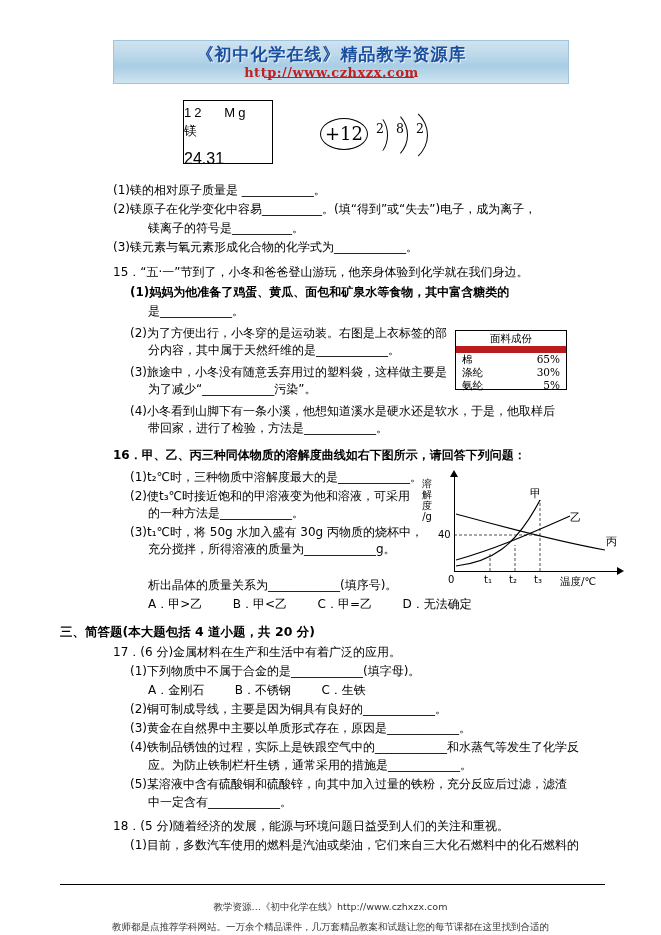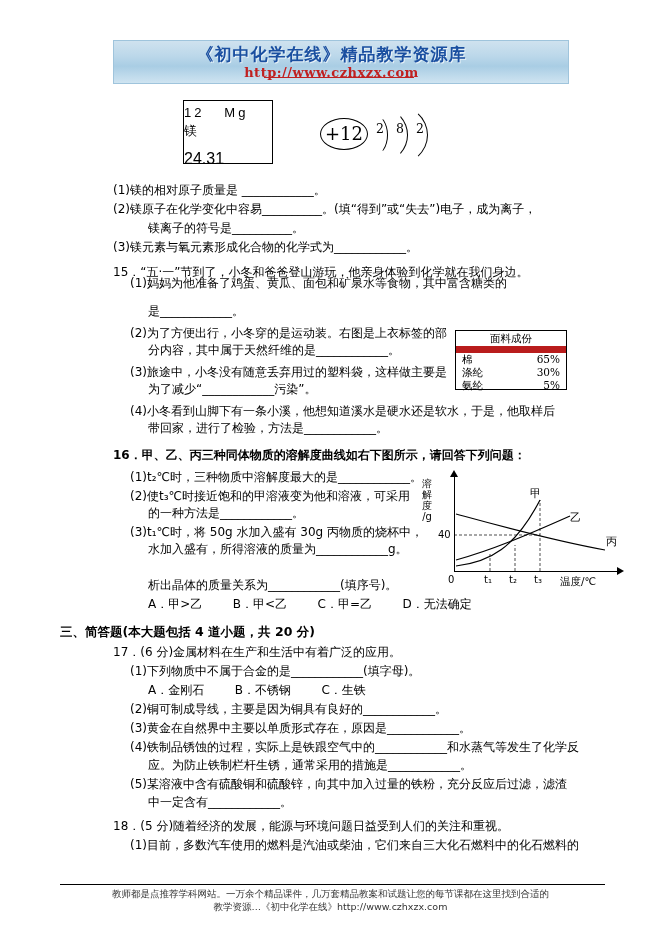--- a/index.html
+++ b/index.html
@@ -94,21 +94,21 @@
   .axisX{position:absolute;left:34px;top:101px;width:165px;height:1.2px;background:#000;}
   .arrY{position:absolute;left:30px;top:0px;width:0;height:0;border-left:4px solid transparent;border-right:4px solid transparent;border-bottom:7px solid #000;}
   .arrX{position:absolute;left:197px;top:97px;width:0;height:0;border-top:4px solid transparent;border-bottom:4px solid transparent;border-left:7px solid #000;}
   .tick{position:absolute;font-size:10px;}
   .chart svg{position:absolute;left:0;top:0;}
   .clab{position:absolute;font-size:11px;font-family:"DejaVu Serif","Liberation Serif",serif;}
 
   
   .footrule{position:absolute;left:60px;top:884px;width:545px;height:1px;background:#000;}
   .foot{position:absolute;width:661px;text-align:center;font-size:9.5px;color:#333;}
-  .foot1{top:888px;}
+  .foot1{top:921px;}
   .foot2{top:901px;}
 </style>
 </head>
 <body>
 
 <div class="page">
 
   <div class="banner">
     <div class="b1">《初中化学在线》精品教学资源库</div>
     <div class="b2">http://www.czhxzx.com</div>
@@ -133,21 +133,21 @@
     <div class="arc" style="left:40px;top:1px;width:46px;height:50px;"></div>
     <div class="arc" style="left:40px;top:-4px;width:66px;height:60px;"></div>
   </div>
 
   <div class="line ind0" style="top:182px;">(1)镁的相对原子质量是 ____________。</div>
   <div class="line ind0" style="top:201px;">(2)镁原子在化学变化中容易__________。(填“得到”或“失去”)电子，成为离子，</div>
   <div class="line ind2" style="top:220px;">镁离子的符号是__________。</div>
   <div class="line ind0" style="top:239px;">(3)镁元素与氧元素形成化合物的化学式为____________。</div>
 
   <div class="line ind0" style="top:264px;">15．“五·一”节到了，小冬和爸爸登山游玩，他亲身体验到化学就在我们身边。</div>
-  <div class="line ind1" style="top:275px;">(1)妈妈为他准备了鸡蛋、黄瓜、面包和矿泉水等食物，其中富含糖类的</div>
+  <div class="line ind1" style="top:284px;font-weight:bold;">(1)妈妈为他准备了鸡蛋、黄瓜、面包和矿泉水等食物，其中富含糖类的</div>
   <div class="line ind2" style="top:303px;">是____________。</div>
   <div class="line ind1" style="top:325px;">(2)为了方便出行，小冬穿的是运动装。右图是上衣标签的部</div>
   <div class="line ind2" style="top:342px;">分内容，其中属于天然纤维的是____________。</div>
   <div class="line ind1" style="top:364px;">(3)旅途中，小冬没有随意丢弃用过的塑料袋，这样做主要是</div>
   <div class="line ind2" style="top:381px;">为了减少“____________污染”。</div>
   <div class="line ind1" style="top:403px;">(4)小冬看到山脚下有一条小溪，他想知道溪水是硬水还是软水，于是，他取样后</div>
   <div class="line ind2" style="top:420px;">带回家，进行了检验，方法是____________。</div>
 
   <div class="fabric">
     <div class="ftitle">面料成份</div>
@@ -163,21 +163,21 @@
       <span>氨纶</span>
       <span>5%</span>
     </div>
   </div>
 
   <div class="line ind0 bold" style="top:447px;">16．甲、乙、丙三种同体物质的溶解度曲线如右下图所示，请回答下列问题：</div>
   <div class="line ind1" style="top:469px;">(1)t₂℃时，三种物质中溶解度最大的是____________。</div>
   <div class="line ind1" style="top:488px;">(2)使t₃℃时接近饱和的甲溶液变为他和溶液，可采用</div>
   <div class="line ind2" style="top:505px;">的一种方法是____________。</div>
   <div class="line ind1" style="top:524px;">(3)t₁℃时，将 50g 水加入盛有 30g 丙物质的烧杯中，</div>
-  <div class="line ind2" style="top:541px;">水加入盛有，所得溶液的质量为____________g。</div>
+  <div class="line ind2" style="top:541px;">充分搅拌，所得溶液的质量为____________g。</div>
   <div class="line ind2" style="top:577px;">析出晶体的质量关系为____________(填序号)。</div>
   <div class="line ind2" style="top:596px;">A．甲&gt;乙        B．甲&lt;乙        C．甲=乙        D．无法确定</div>
 
   <div class="chart">
     <div class="ylab">溶<br>解<br>度<br>/g</div>
     <div class="axisY"></div>
     <div class="arrY"></div>
     <div class="axisX"></div>
     <div class="arrX"></div>
 

